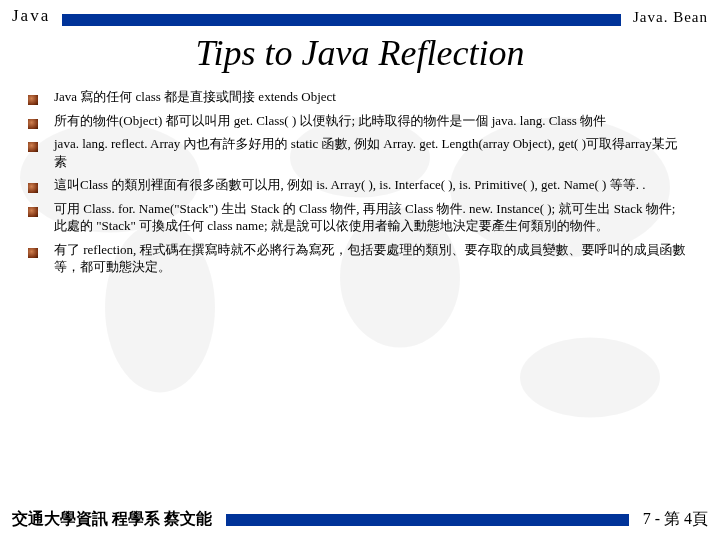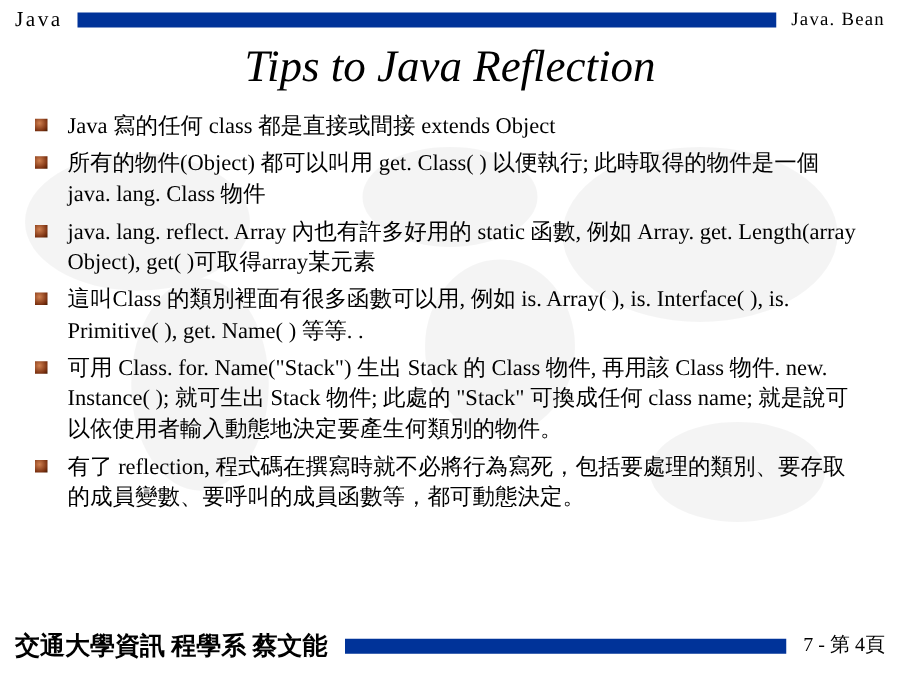--- a/index.html
+++ b/index.html
@@ -19,21 +19,21 @@
     right: 0;
     bottom: 40px;
     opacity: 0.06;
     pointer-events: none;
     z-index: 0;
   }
   .watermark svg { width: 100%; height: 100%; }
   .content { position: relative; z-index: 1; }
   .top-row {
     display: flex;
-    align-items: center;
+    align-items: flex-end;
     padding: 6px 12px 0 12px;
   }
   .top-left {
     font-size: 17px;
     letter-spacing: 2px;
     white-space: pre;
   }
   .top-bar {
     flex: 1;
     height: 12px;
@@ -51,21 +51,21 @@
     margin: 6px 0 14px 0;
     font-style: italic;
   }
   ul.bullets {
     list-style: none;
     margin: 0;
     padding: 0 30px 0 48px;
   }
   ul.bullets li {
     position: relative;
-    font-size: 18px;
+    font-size: 13px;
     line-height: 1.35;
     margin-bottom: 6px;
     padding-left: 6px;
     font-family: Liberation Serif, serif;
   }
   ul.bullets li::before {
     content: "";
     position: absolute;
     left: -20px;
     top: 7px;
@@ -76,21 +76,21 @@
   .bottom-row {
     position: absolute;
     bottom: 10px;
     left: 0;
     right: 0;
     display: flex;
     align-items: center;
     padding: 0 12px;
   }
   .bottom-left {
-    font-size: 20px;
+    font-size: 16px;
     font-weight: bold;
     font-family: "Microsoft JhengHei","PMingLiU",serif;
     white-space: nowrap;
   }
   .bottom-bar {
     flex: 1;
     height: 12px;
     background: #003399;
     margin: 0 14px;
   }

